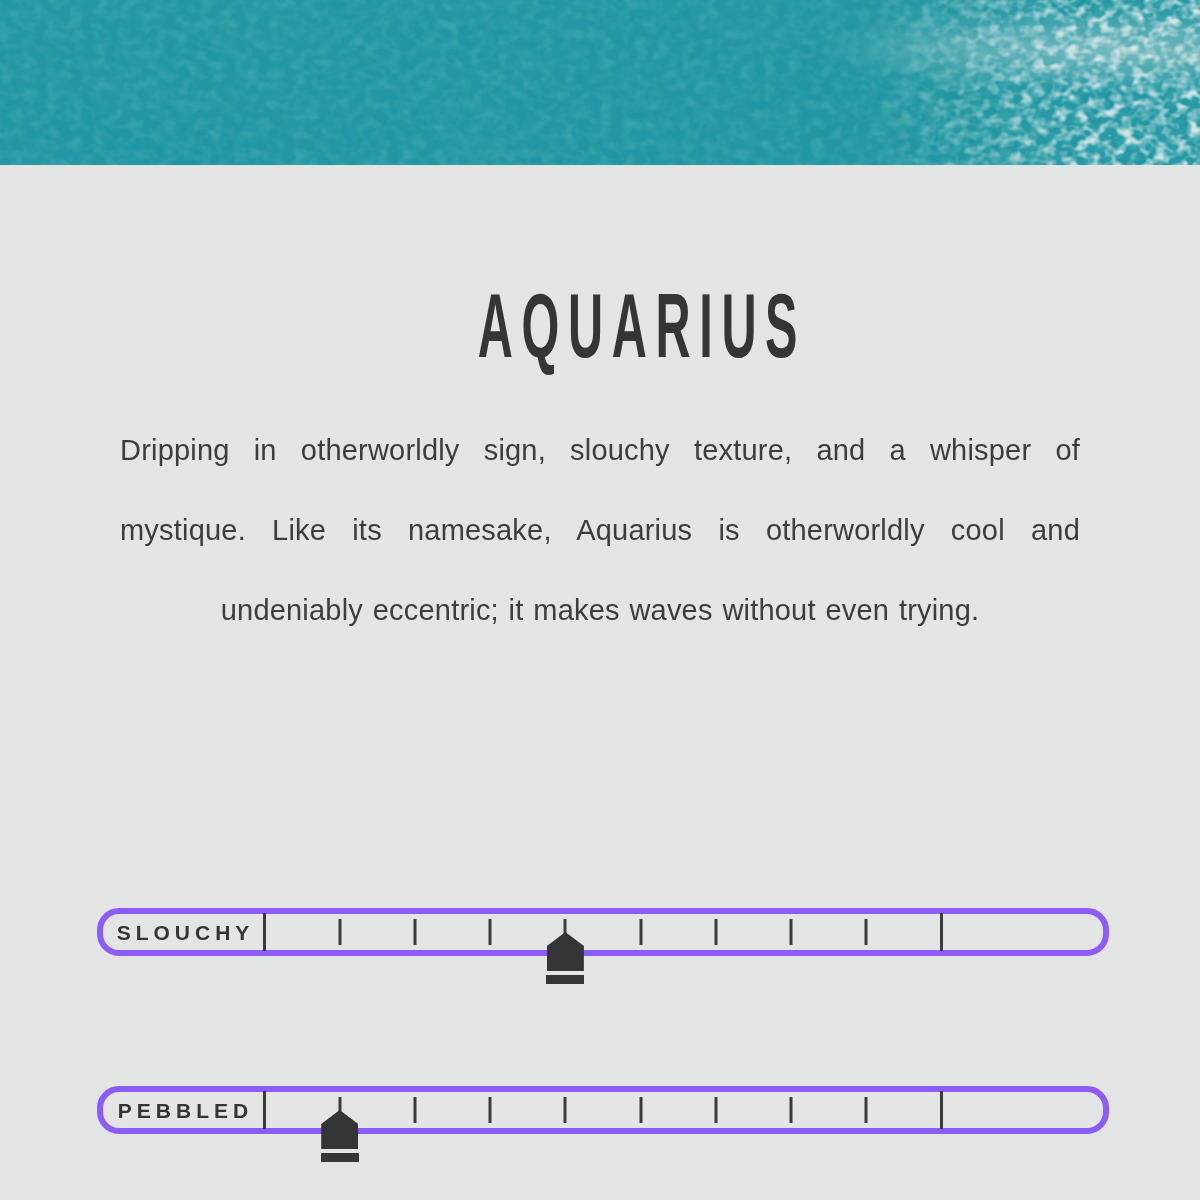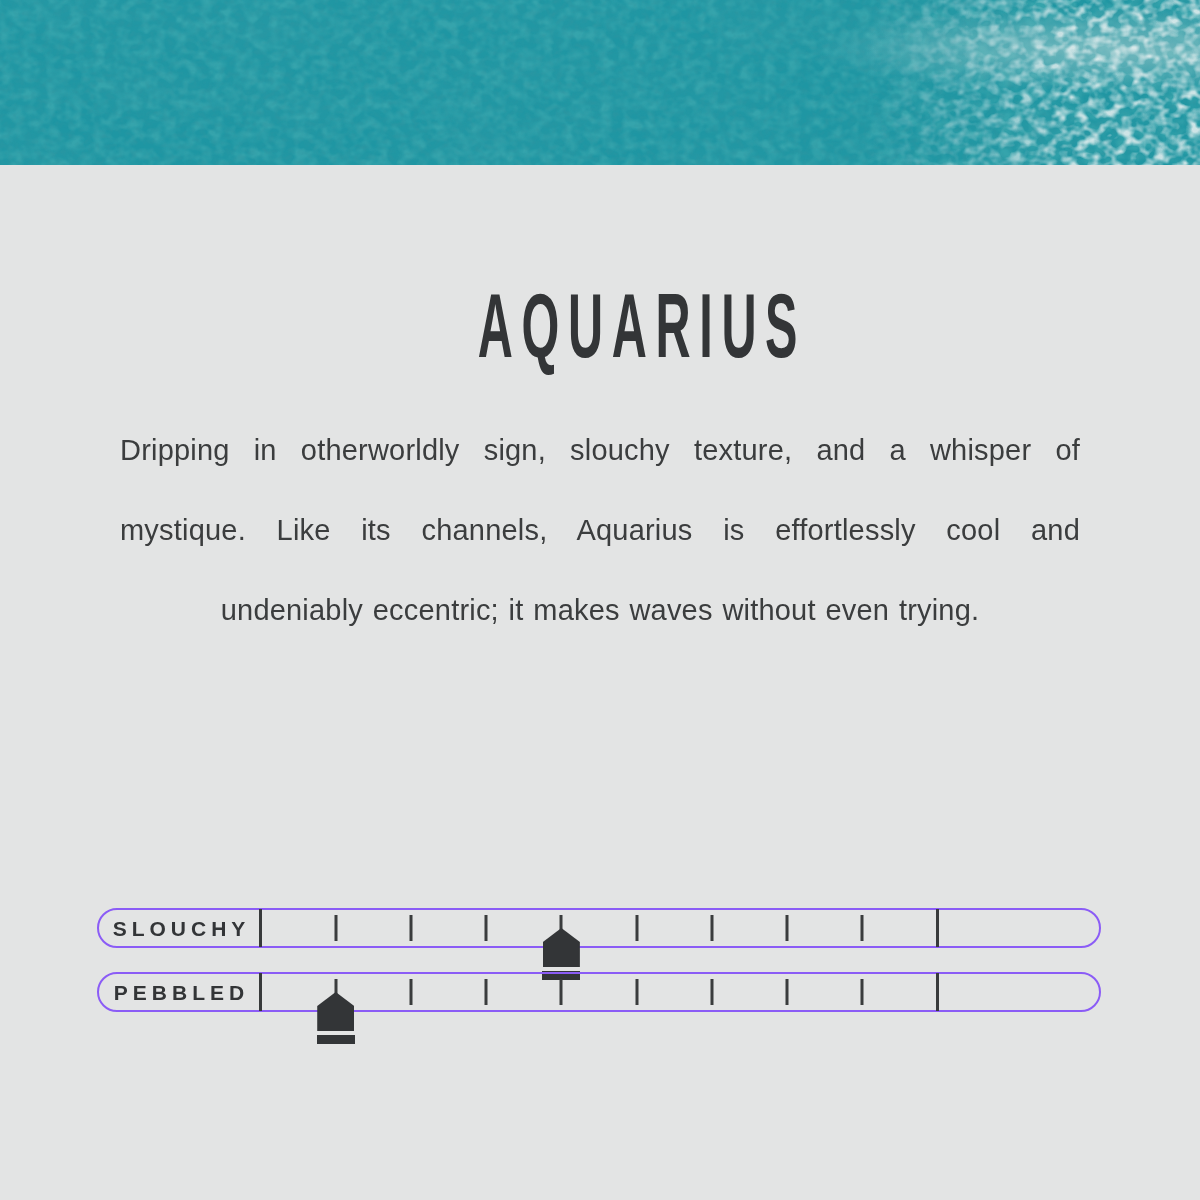--- a/index.html
+++ b/index.html
@@ -16,21 +16,21 @@
     letter-spacing:16px;transform:scaleX(0.54);color:#333537;white-space:nowrap;}
 
   
   .desc{position:absolute;top:410px;left:120px;width:960px;color:#3b3d3e;
     font-size:29px;line-height:80px;letter-spacing:0.2px;word-spacing:1.5px;}
   .desc .line{text-align:justify;text-align-last:justify;height:80px;white-space:normal;}
   .desc .line.last{text-align:right;text-align-last:center;}
 
   
   .scale{position:absolute;left:97px;width:1000px;height:36px;
-    border:2px solid #8b5cf6;border-radius:22px;}
+    border:6px solid #8b5cf6;border-radius:22px;}
   .scale-label{position:absolute;top:0;height:36px;line-height:37px;text-align:center;
     font-size:21px;font-weight:700;letter-spacing:5px;color:#333537;text-indent:5px;}
   .scale-label.left{left:0;width:160px;}
   .scale-label.right{right:0;width:160px;}
   .scale-divider{position:absolute;top:-1px;bottom:-1px;width:3px;background:#383a3b;}
   .scale-divider.left{left:160px;}
   .scale-divider.right{right:160px;}
   .track{position:absolute;left:161.5px;right:161.5px;top:0;bottom:0;}
   .tick{position:absolute;top:5px;width:3px;height:26px;background:#3a3c3d;transform:translateX(-50%);}
   .marker{position:absolute;top:18px;width:38px;transform:translateX(-50%);}
@@ -82,21 +82,21 @@
       <rect width="1200" height="165" filter="url(#poresLight)" mask="url(#maskRight)" opacity="0.85"></rect>
     </svg>
   </div>
 
   <div class="title">
     <span class="title-inner">AQUARIUS</span>
   </div>
 
   <div class="desc">
     <div class="line">Dripping in otherworldly sign, slouchy texture, and a whisper of</div>
-    <div class="line">mystique. Like its channels, Aquarius is effortlessly cool and</div>
+    <div class="line">mystique. Like its namesake, Aquarius is otherworldly cool and</div>
     <div class="line last">undeniably eccentric; it makes waves without even trying.</div>
   </div>
 
   <div class="scale" style="top:908px;">
     <span class="scale-label left">SLOUCHY</span>
     <span class="scale-divider left"></span>
     <div class="track">
         <div class="tick" style="left: 11.1111%;"></div>
         <div class="tick" style="left: 22.2222%;"></div>
         <div class="tick" style="left: 33.3333%;"></div>
@@ -106,21 +106,21 @@
         <div class="tick" style="left: 77.7778%;"></div>
         <div class="tick" style="left: 88.8889%;"></div>
         <div class="marker" style="left: 44.4444%;">
           <div class="marker-head"></div>
           <div class="marker-base"></div>
         </div>
       </div>
     <span class="scale-divider right"></span>
   </div>
 
-  <div class="scale" style="top:972px;">
+  <div class="scale" style="top:1086px;">
     <span class="scale-label left">PEBBLED</span>
     <span class="scale-divider left"></span>
     <div class="track">
         <div class="tick" style="left: 11.1111%;"></div>
         <div class="tick" style="left: 22.2222%;"></div>
         <div class="tick" style="left: 33.3333%;"></div>
         <div class="tick" style="left: 44.4444%;"></div>
         <div class="tick" style="left: 55.5556%;"></div>
         <div class="tick" style="left: 66.6667%;"></div>
         <div class="tick" style="left: 77.7778%;"></div>

